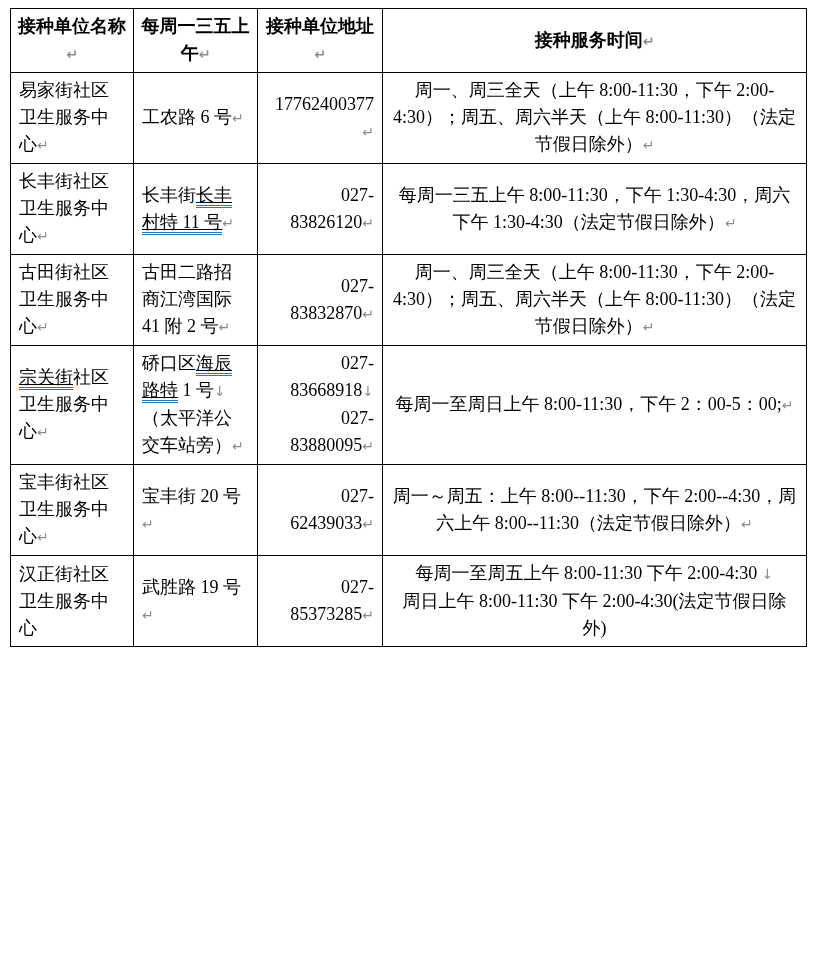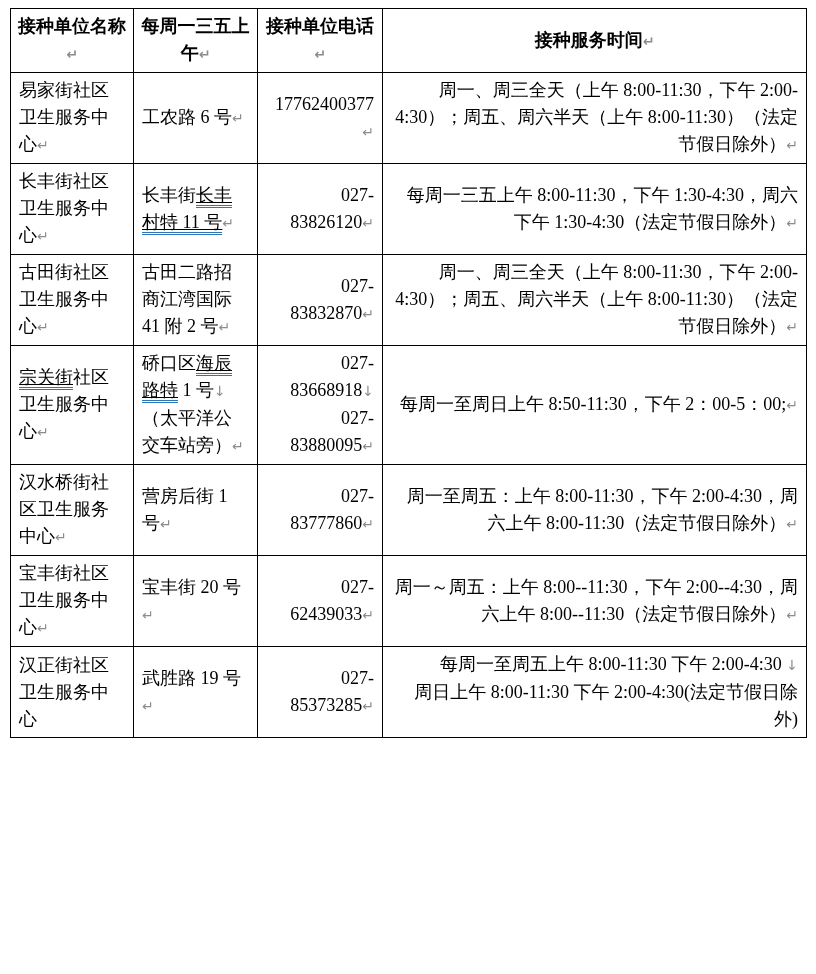--- a/index.html
+++ b/index.html
@@ -38,21 +38,21 @@
   }
   td.cell-name, td.cell-address {
     text-align: left;
     margin-top: 32px;
   }
   td.cell-phone {
     text-align: right;
     padding: 4px 2px;
   }
   td.cell-schedule {
-    text-align: right;
+    text-align: center;
     padding: 4px 6px;
   }
   .u {
     border-bottom: 3px double var(--underline-color, #2e75b6);
     padding-bottom: 0px;
     text-decoration: underline;
   }
   .mark {
     color: var(--mark-color, #8c8c8c);
     font-family: "DejaVu Sans", sans-serif;
@@ -67,21 +67,21 @@
     <colgroup>
       <col style="width:123px">
       <col style="width:124px">
       <col style="width:125px">
       <col style="width:424px">
     </colgroup>
     <thead>
       <tr>
           <th><span>接种单位名称</span><span class="mark">↵</span></th>
           <th><span>每周一三五上午</span><span class="mark">↵</span></th>
-          <th><span>接种单位电话</span><span class="mark">↵</span></th>
+          <th><span>接种单位地址</span><span class="mark">↵</span></th>
           <th><span>接种服务时间</span><span class="mark">↵</span></th>
         </tr>
     </thead>
     <tbody>
         <tr>
           <td class="cell-name"><span>易家街社区卫生服务中心</span><span class="mark">↵</span></td>
           <td class="cell-address"><span>工农路 6 号</span><span class="mark">↵</span></td>
           <td class="cell-phone"><span>17762400377</span><span class="mark">↵</span></td>
           <td class="cell-schedule"><span>周一、周三全天（上午 8:00-11:30，下午 2:00-4:30）；周五、周六半天（上午 8:00-11:30）（法定节假日除外）</span><span class="mark">↵</span></td>
         </tr>
@@ -94,27 +94,21 @@
         <tr>
           <td class="cell-name"><span>古田街社区卫生服务中心</span><span class="mark">↵</span></td>
           <td class="cell-address"><span>古田二路招商江湾国际 41 附 2 号</span><span class="mark">↵</span></td>
           <td class="cell-phone"><span>027-83832870</span><span class="mark">↵</span></td>
           <td class="cell-schedule"><span>周一、周三全天（上午 8:00-11:30，下午 2:00-4:30）；周五、周六半天（上午 8:00-11:30）（法定节假日除外）</span><span class="mark">↵</span></td>
         </tr>
         <tr>
           <td class="cell-name"><span class="u">宗关街</span><span>社区卫生服务中心</span><span class="mark">↵</span></td>
           <td class="cell-address"><span>硚口区</span><span class="u">海辰路特</span><span> 1 号</span><span class="mark">↓</span><br><span>（太平洋公交车站旁）</span><span class="mark">↵</span></td>
           <td class="cell-phone"><span>027-83668918</span><span class="mark">↓</span><br><span>027-83880095</span><span class="mark">↵</span></td>
-          <td class="cell-schedule"><span>每周一至周日上午 8:50-11:30，下午 2：00-5：00;</span><span class="mark">↵</span></td>
-        </tr>
-        <tr>
-          <td class="cell-name"><span>汉水桥街社区卫生服务中心</span><span class="mark">↵</span></td>
-          <td class="cell-address"><span>营房后街 1 号</span><span class="mark">↵</span></td>
-          <td class="cell-phone"><span>027-83777860</span><span class="mark">↵</span></td>
-          <td class="cell-schedule"><span>周一至周五：上午 8:00-11:30，下午 2:00-4:30，周六上午 8:00-11:30（法定节假日除外）</span><span class="mark">↵</span></td>
+          <td class="cell-schedule"><span>每周一至周日上午 8:00-11:30，下午 2：00-5：00;</span><span class="mark">↵</span></td>
         </tr>
         <tr>
           <td class="cell-name"><span>宝丰街社区卫生服务中心</span><span class="mark">↵</span></td>
           <td class="cell-address"><span>宝丰街 20 号</span><span class="mark">↵</span></td>
           <td class="cell-phone"><span>027-62439033</span><span class="mark">↵</span></td>
           <td class="cell-schedule"><span>周一～周五：上午 8:00--11:30，下午 2:00--4:30，周六上午 8:00--11:30（法定节假日除外）</span><span class="mark">↵</span></td>
         </tr>
         <tr>
           <td class="cell-name"><span>汉正街社区卫生服务中心</span></td>
           <td class="cell-address"><span>武胜路 19 号</span><span class="mark">↵</span></td>

